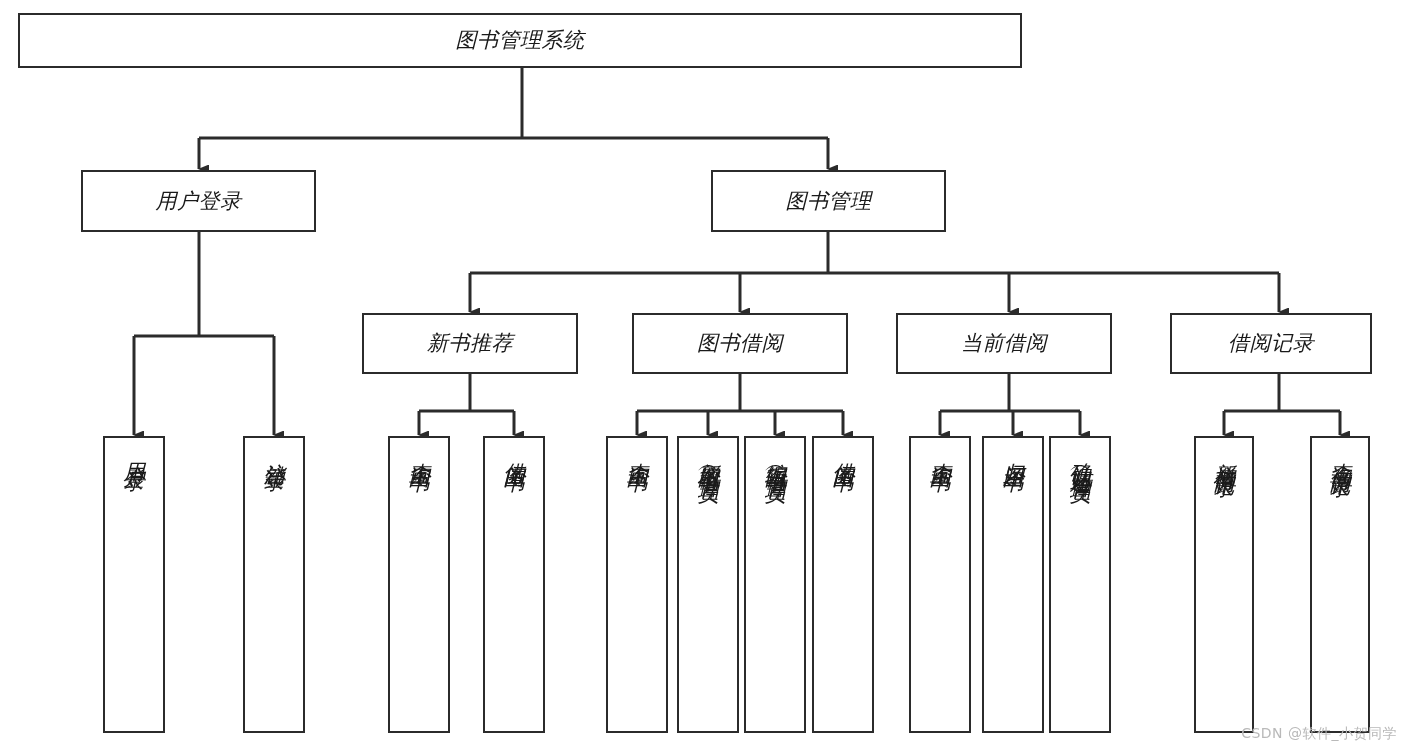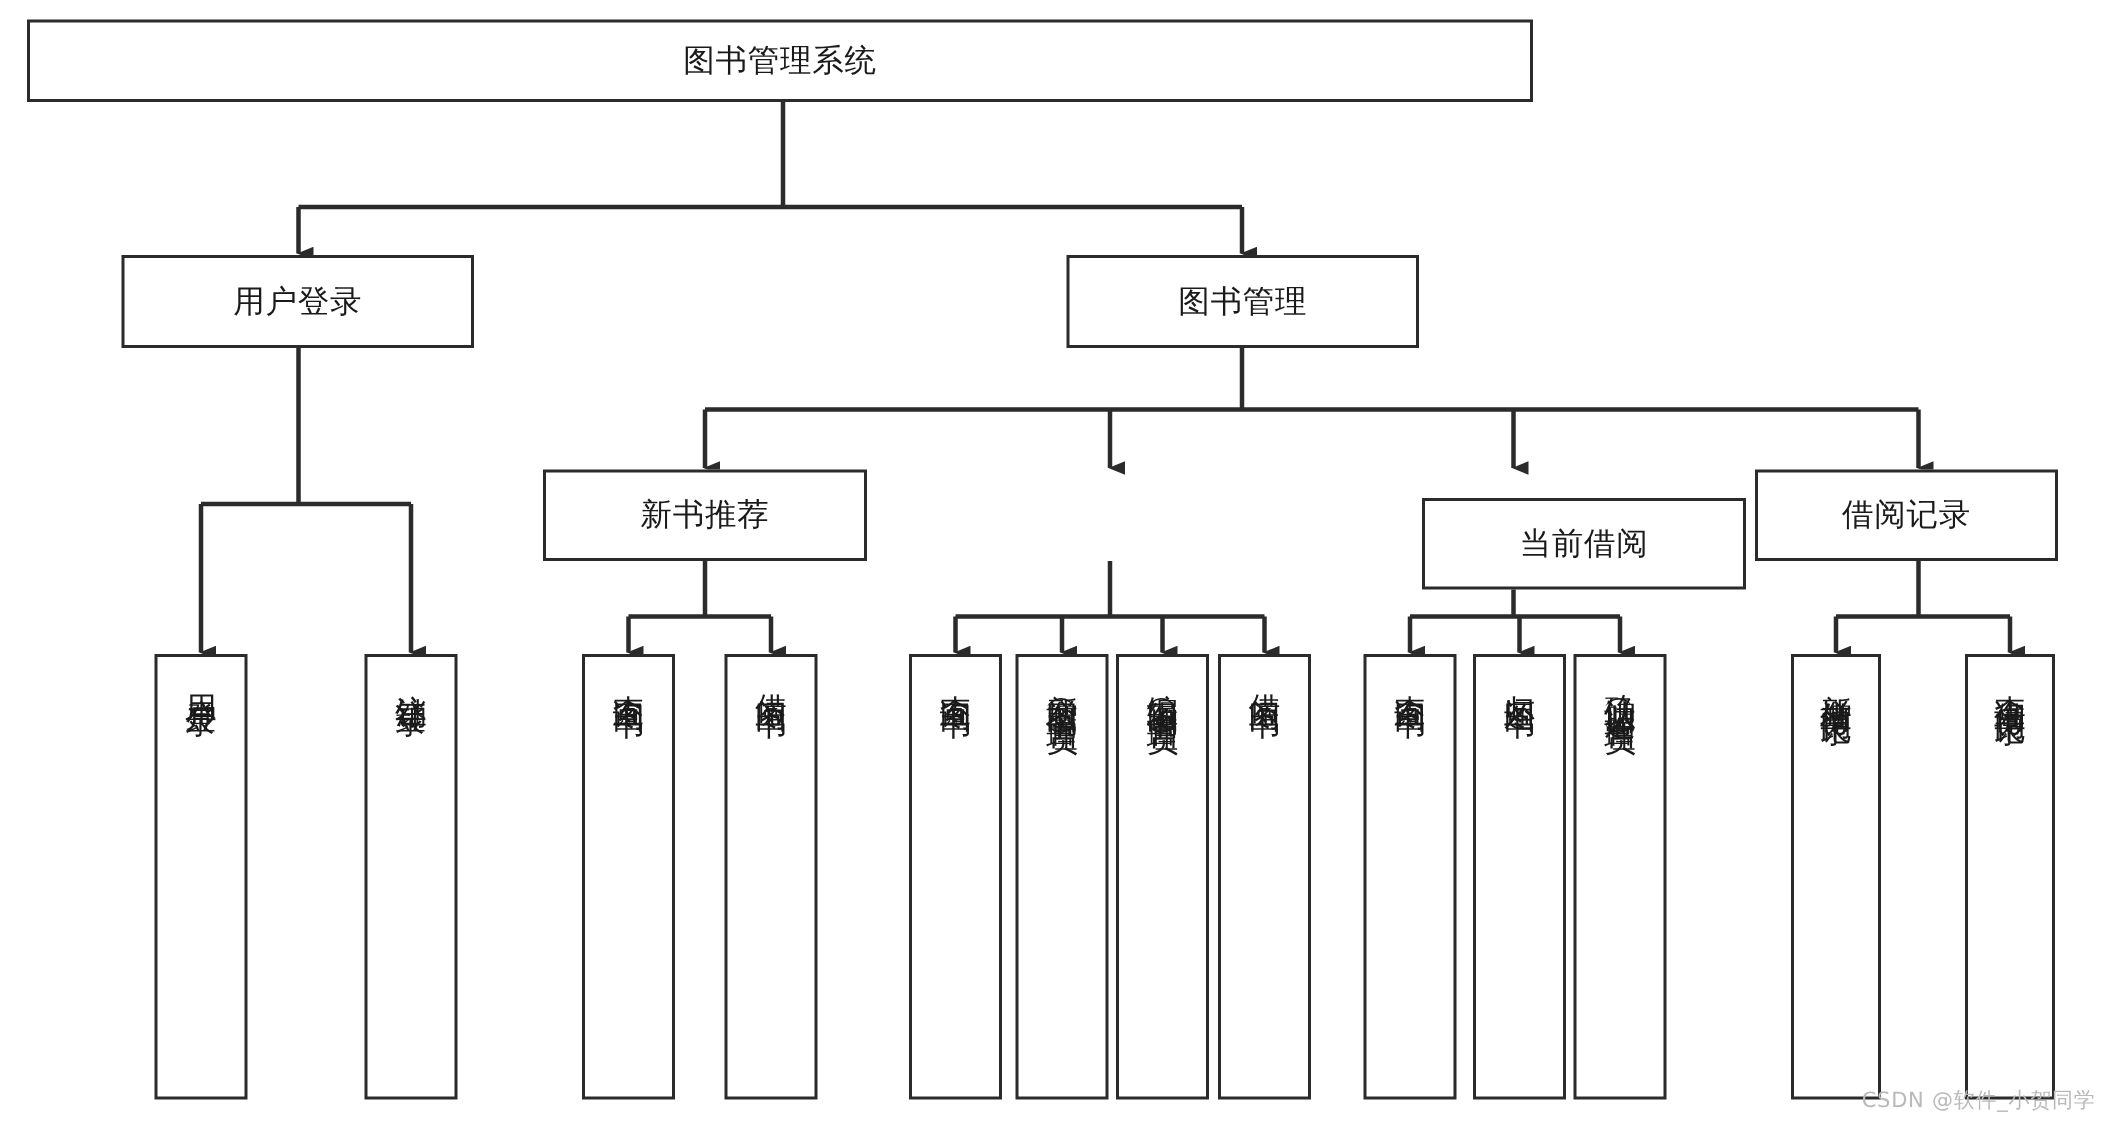--- a/index.html
+++ b/index.html
@@ -35,20 +35,21 @@
     align-items: center;
     justify-content: center;
     color: #1a1a1a;
     z-index: 2;
   }
   .node-label {
     display: block;
     text-align: center;
     line-height: 1.18;
     letter-spacing: 0.5px;
+    font-style: italic;
   }
   
   .node.h .node-label {
     font-size: 21px;
   }
   .node.root .node-label {
     font-size: 21px;
   }
   
   .node.v {
@@ -132,22 +133,25 @@
   </div>
 
   <div class="node h" style="left:362px; top:313px; width:216px; height:61px;">
     <span class="node-label">新书推荐</span>
   </div>
 
   <div class="node h" style="left:711px; top:170px; width:235px; height:62px;">
     <span class="node-label">图书管理</span>
   </div>
 
-
-  <div class="node h" style="left:948px; top:313px; width:216px; height:61px;margin-top:19px;">
+  <div class="node h" style="left:632px; top:313px; width:216px; height:61px;">
+    <span class="node-label">图书借阅</span>
+  </div>
+
+  <div class="node h" style="left:896px; top:313px; width:216px; height:61px;">
     <span class="node-label">当前借阅</span>
   </div>
 
   <div class="node h" style="left:1170px; top:313px; width:202px; height:61px;">
     <span class="node-label">借阅记录</span>
   </div>
 
   <div class="node v" style="left:103px; top:436px; width:62px; height:297px;">
     <span class="node-label">用户登录</span>
   </div>

